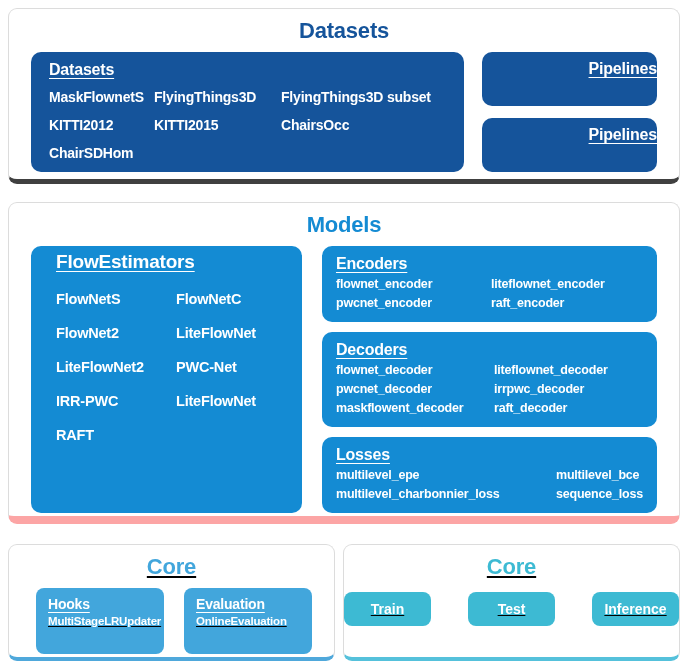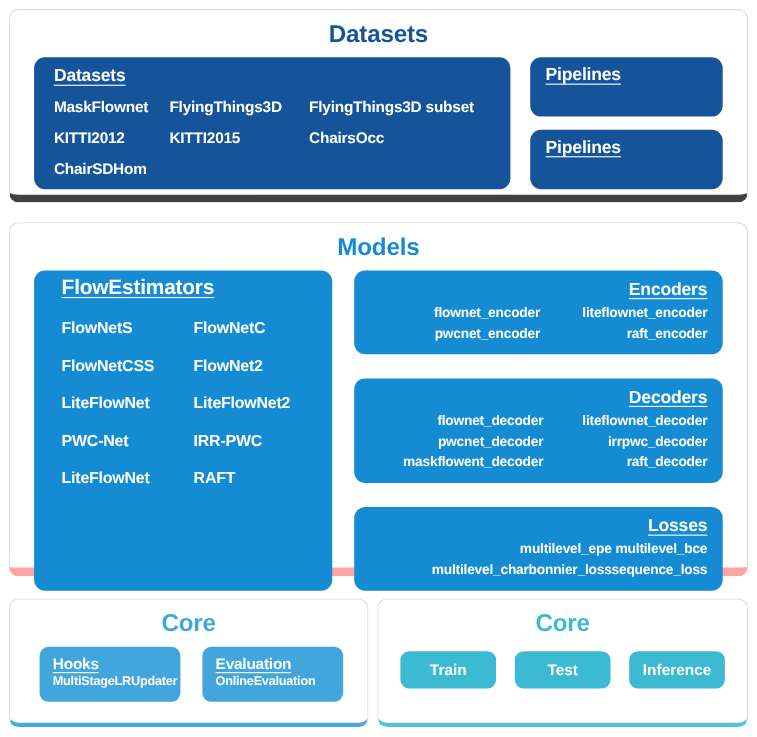--- a/index.html
+++ b/index.html
@@ -39,21 +39,21 @@
     text-decoration: underline;
     text-underline-offset: 3px;
     color: #ffffff;
     display: inline-block;
   }
   .item { font-weight: bold; color: #ffffff; white-space: nowrap; }
 
   
   .card-datasets {
     height: 176px;
-    border-bottom: 7px solid #404040;
+    border-bottom: 5px solid #404040;
   }
   .card-datasets .card-title { color: #15549b; }
   .datasets-row {
     display: flex;
     gap: 18px;
     padding: 8px 22px 0 22px;
     align-items: stretch;
   }
   .datasets-box {
     width: 433px;
@@ -69,21 +69,22 @@
     line-height: 18px;
   }
   .pipelines-col {
     flex: 1;
     display: flex;
     flex-direction: column;
     gap: 12px;
   }
   .pipeline-box {
     flex: 1;
-    padding: 8px 14px;
+    padding: 8px 0;
+    text-align: right;
   }
   .pipeline-box .box-heading { font-size: 16px; }
 
   
   .card-models {
     height: 322px;
     margin-top: 18px;
     border-bottom: 8px solid #fca5a5;
   }
   .card-models .card-title { color: #148bd3; }
@@ -102,69 +103,69 @@
     display: grid;
     grid-template-columns: 120px auto;
     row-gap: 15px;
     font-size: 14.5px;
     line-height: 19px;
   }
   .models-right-col {
     flex: 1;
     display: flex;
     flex-direction: column;
-    gap: 22px;
-    text-align: right;
+    gap: 10px;
   }
   .sub-box { padding: 9px 14px; }
   .sub-box .box-heading { font-size: 16px; margin-bottom: 2px; }
   .sub-grid {
     display: grid;
     font-size: 12.5px;
     line-height: 19px;
   }
   .enc-grid  { grid-template-columns: 155px auto; }
   .dec-grid  { grid-template-columns: 158px auto; }
   .loss-grid { grid-template-columns: 220px auto; }
 
   
   .bottom-row {
     display: flex;
     gap: 8px;
     margin-top: 20px;
+    text-decoration: underline;
   }
   .card-core {
     width: 327px;
     height: 117px;
     border-bottom: 4px solid #4fa8db;
   }
   .card-core .card-title { color: #42a6dc; }
   .core-row {
     display: flex;
     gap: 20px;
     padding: 8px 0 0 27px;
   }
   .core-box {
     width: 128px;
-    height: 50px;
+    height: 66px;
     padding: 7px 12px;
     border-radius: 8px;
   }
   .core-box .box-heading { font-size: 14px; margin-bottom: 3px; }
   .core-box .item { font-size: 11.5px; }
   .card-apis {
     flex: 1;
     height: 117px;
     border-bottom: 4px solid #55c1db;
   }
   .card-apis .card-title { color: #3dbad3; }
   .apis-row {
     display: flex;
     gap: 17px;
-    justify-content: center;
+    justify-content: space-between;
     padding-top: 12px;
   }
   .api-button {
     width: 87px;
     height: 34px;
     border-radius: 8px;
     display: flex;
     align-items: center;
     justify-content: center;
     font-size: 14px;
@@ -176,21 +177,21 @@
 </head>
 <body>
 
 <div class="card card-datasets">
   <div class="card-title">Datasets</div>
   <div class="datasets-row">
 
     <div class="box navy datasets-box">
       <span class="box-heading">Datasets</span>
       <div class="ds-grid">
-        <span class="item">MaskFlownet</span>
+        <span class="item">MaskFlownetS</span>
         <span class="item">FlyingThings3D</span>
         <span class="item">FlyingThings3D subset</span>
         <span class="item">KITTI2012</span>
         <span class="item">KITTI2015</span>
         <span class="item">ChairsOcc</span>
         <span class="item">ChairSDHom</span>
       </div>
     </div>
 
     <div class="pipelines-col">
@@ -207,21 +208,20 @@
 
 <div class="card card-models">
   <div class="card-title">Models</div>
   <div class="models-row">
 
     <div class="box blue fe-box">
       <span class="box-heading">FlowEstimators</span>
       <div class="fe-grid">
         <span class="item">FlowNetS</span>
         <span class="item">FlowNetC</span>
-        <span class="item">FlowNetCSS</span>
         <span class="item">FlowNet2</span>
         <span class="item">LiteFlowNet</span>
         <span class="item">LiteFlowNet2</span>
         <span class="item">PWC-Net</span>
         <span class="item">IRR-PWC</span>
         <span class="item">LiteFlowNet</span>
         <span class="item">RAFT</span>
       </div>
     </div>
 

